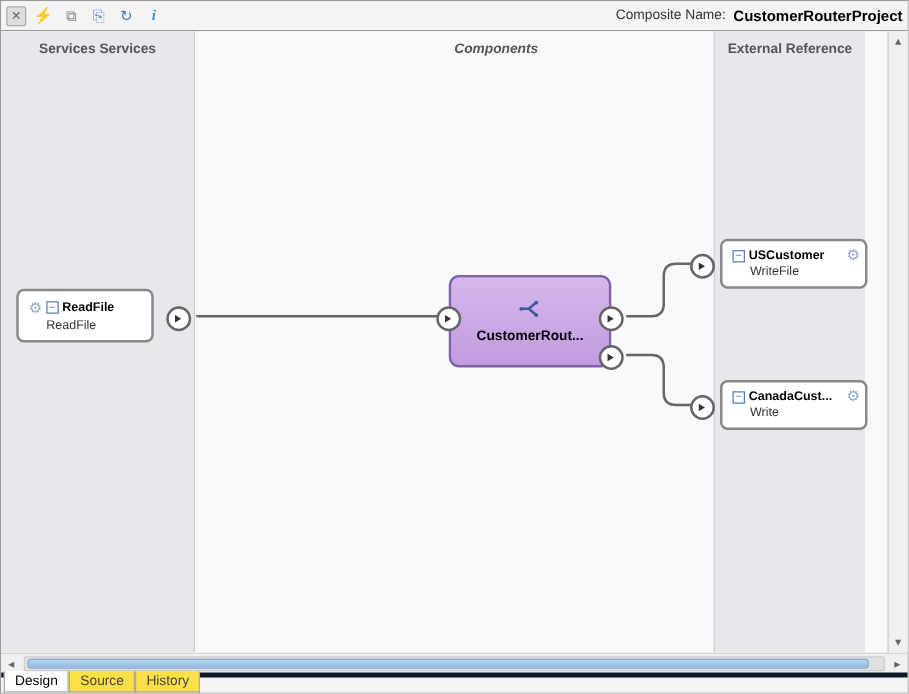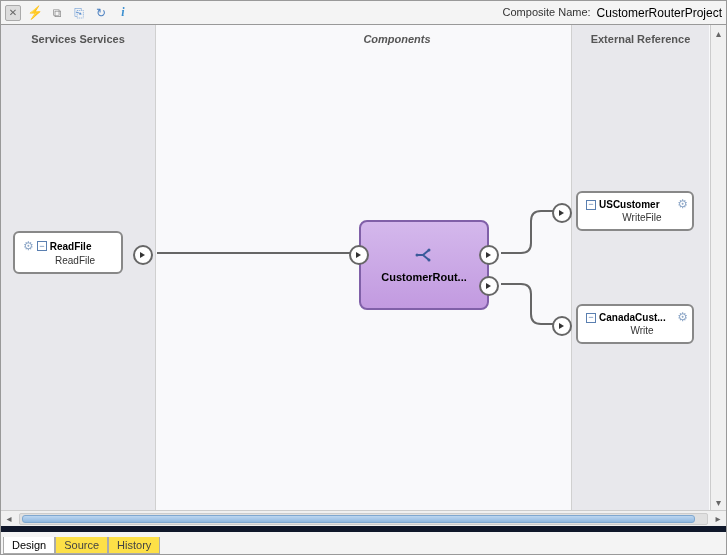--- a/index.html
+++ b/index.html
@@ -6,52 +6,52 @@
 body { font-family: Arial, sans-serif; font-size: 12px; background: #fff; width: 727px; height: 555px; overflow: hidden; position: relative; }
 
 .editor { width: 727px; height: 555px; display: flex; flex-direction: column; border: 1px solid #999; }
 
 .toolbar { height: 24px; background: #f4f4f4; border-bottom: 1px solid #999; display: flex; align-items: center; padding: 0 4px; gap: 6px; }
 .toolbar .left { display: flex; gap: 6px; align-items: center; }
 .toolbar .right { margin-left: auto; display: flex; align-items: flex-start; gap: 6px; }
 .close-btn { width: 16px; height: 16px; background: #ddd; border: 1px solid #aaa; border-radius: 2px; display: flex; align-items: center; justify-content: center; color: #666; font-size: 10px; cursor: pointer; }
 .tb-icon { width: 16px; height: 16px; display: flex; align-items: center; justify-content: center; cursor: pointer; }
 .composite-label { font-size: 11px; color: #333; }
-.composite-name { font-size: 12px; font-weight: normal; color: #000; }
+.composite-name { font-size: 12px; font-weight: bold; color: #000; }
 
 .canvas-wrap { flex: 1; position: relative; background: #f9f9fb; overflow: hidden; }
 .canvas { position: absolute; inset: 0; }
 
 .lane { position: absolute; top: 0; height: 100%; }
 .lane-left { left: 0; width: 155px; background: #e8e8ec; border-right: 1px solid #d0d0d0; }
 .lane-mid { left: 155px; width: 482px; font-style: italic; }
-.lane-right { left: 570px; width: 138px; background: #e8e8ec; border-left: 1px solid #d0d0d0; }
+.lane-right { left: 570px; width: 121px; background: #e8e8ec; border-left: 1px solid #d0d0d0; }
 .lane-header { text-align: center; font-size: 11px; color: #555; padding: 8px 0; font-weight: bold; }
 
 .vscroll { position: absolute; right: 0; top: 0; width: 16px; height: 100%; background: #f0f0f0; border-left: 1px solid #ccc; display: flex; flex-direction: column; justify-content: space-between; }
 .vscroll .arrow { height: 16px; display: flex; align-items: center; justify-content: center; color: #666; font-size: 10px; }
 
 .hscroll-row { height: 16px; background: #f0f0f0; border-top: 1px solid #ccc; display: flex; align-items: center; }
 .hscroll-row .arrow { width: 16px; text-align: center; color: #666; font-size: 10px; }
 .hscroll-track { flex: 1; height: 12px; margin: 0 2px; background: #e0e0e0; border: 1px solid #ccc; border-radius: 2px; position: relative; }
 .hscroll-thumb { position: absolute; left: 2px; top: 1px; height: 8px; width: 98%; background: linear-gradient(#bcd6f0,#8fb8e0); border: 1px solid #7fa8d0; border-radius: 3px; }
 
-.tabs { height: 28px; background: #f4f4f4; border-top: 6px solid #0f172a; display: flex; align-items: flex-end; padding-left: 2px; }
+.tabs { height: 16px; background: #f4f4f4; border-top: 4px solid #0f172a; display: flex; align-items: flex-end; padding-left: 2px; }
 .tab { border: 1px solid #aaa; border-top: none; background: #fde047; font-size: 11px; padding: 2px 8px; color: #444; margin-right: 0px; cursor: pointer; }
 .tab.active { background: #fff; color: #000; }
 
 .node { position: absolute; }
 .svc-box { background: #fff; border: 2px solid #888; border-radius: 6px; padding: 6px 8px; min-width: 90px; }
 .svc-title-row { display: flex; align-items: center; gap: 3px; }
 .svc-title { font-weight: bold; font-size: 10px; }
-.svc-sub { font-size: 10px; color: #333; padding-left: 14px; padding-top: 2px; text-align: center; }
+.svc-sub { font-size: 10px; color: #333; padding-left: 14px; padding-top: 2px; }
 .gear-icon { color: #8fa8c8; font-size: 12px; }
 .collapse-icon { width: 10px; height: 10px; border: 1px solid #5a7fb0; display: flex; align-items: center; justify-content: center; font-size: 9px; color: #5a7fb0; background: #fff; line-height: 1; }
 
-.comp-box { background: linear-gradient(#d4b8ec, #c29ae0); border: 2px solid #8060a8; border-radius: 8px; width: 130px; height: 90px; display: flex; flex-direction: column; align-items: center; justify-content: center; gap: 6px; }
+.comp-box { background: linear-gradient(#d4b8ec, #c29ae0); border: 2px solid #8060a8; border-radius: 8px; width: 130px; height: 74px; display: flex; flex-direction: column; align-items: center; justify-content: center; gap: 6px; }
 .comp-icon { color: #3a5a9a; font-size: 14px; }
 .comp-title { font-weight: bold; font-size: 11px; }
 
 .port { width: 20px; height: 20px; border: 2px solid #666; border-radius: 50%; background: #fff; display: flex; align-items: center; justify-content: center; position: absolute; }
 .port svg { width: 10px; height: 10px; }
 
 .svc-right-icon { position: absolute; right: 4px; top: 4px; color: #8fa8c8; }
 
 svg.wires { position: absolute; top: 0; left: 0; width: 100%; height: 100%; pointer-events: none; }
 svg.wires path { stroke: #666; stroke-width: 2; fill: none; }

